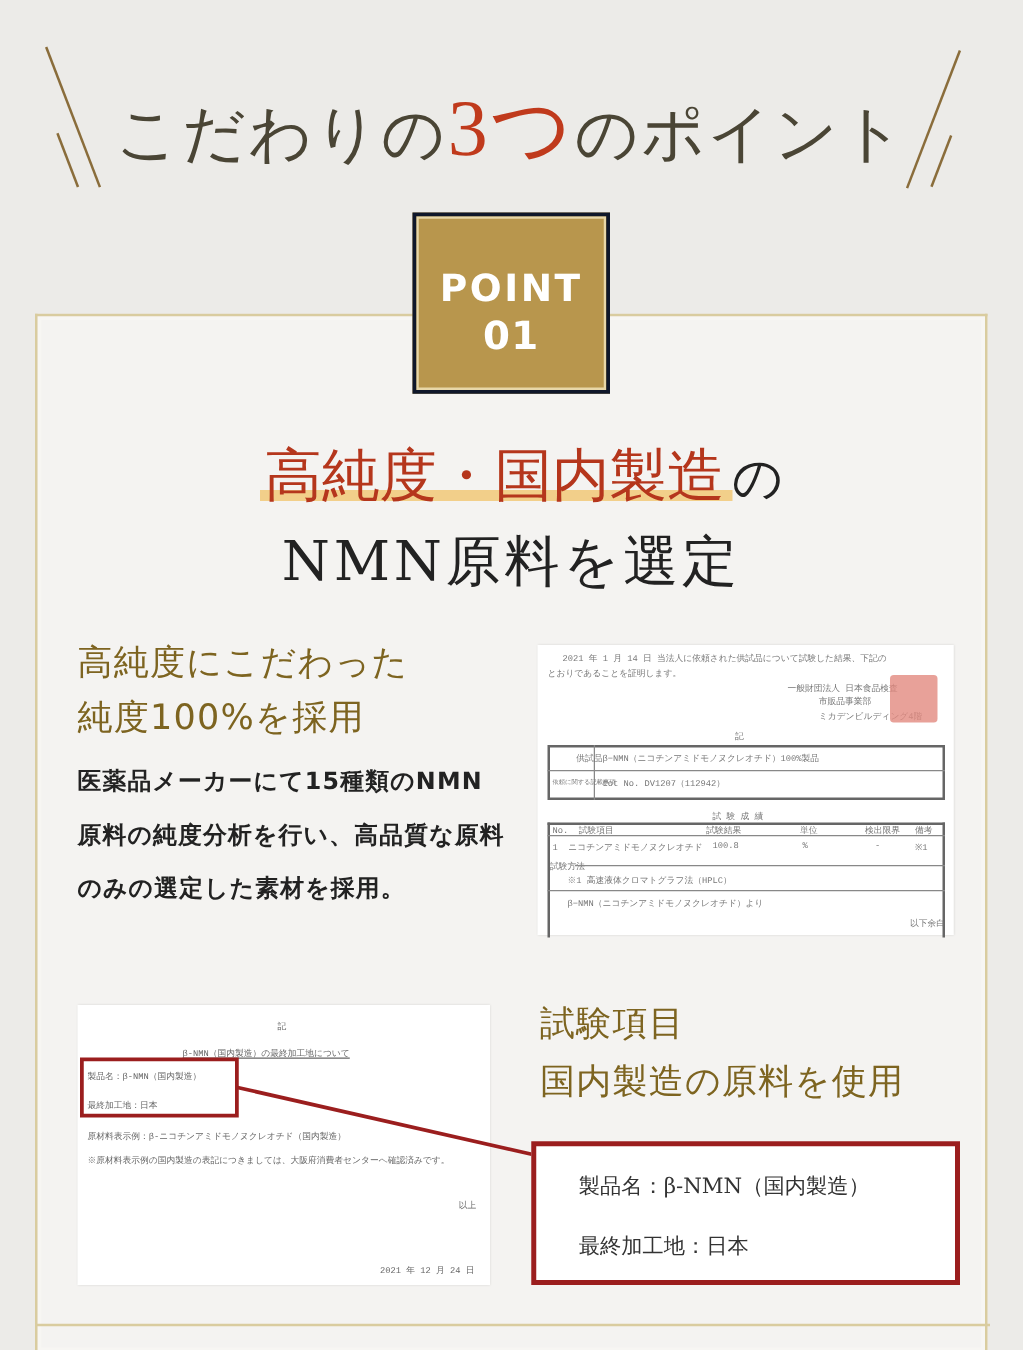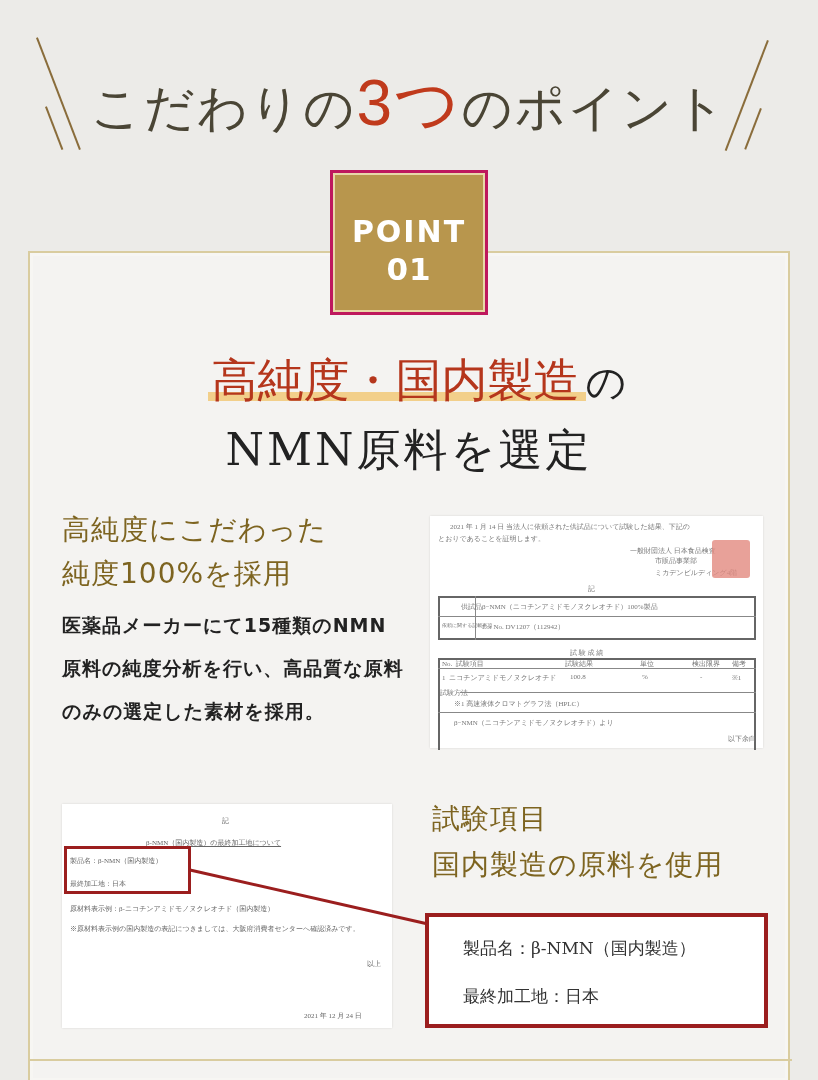--- a/index.html
+++ b/index.html
@@ -8,39 +8,39 @@
     background: #ecebe8;
     font-family: "DejaVu Sans", "Liberation Sans", sans-serif;
     position: relative;
   }
   .title-row {
     position: absolute; left: 0; top: 0; width: 818px; height: 160px;
   }
   .slash { position: absolute; width: 2px; background: #8a6d3b; transform-origin: top left; }
   .main-title {
     position: absolute; left: 0; width: 818px; top: 68px; text-align: center;
-    font-family: Liberation Sans, sans-serif;
+    font-family: Liberation Serif, serif;
     font-size: 50px; color: #4a4535; letter-spacing: 2px; line-height: 70px;
   }
   .main-title .accent { color: #c03a1c; font-size: 64px; }
 
   .frame {
     position: absolute; left: 28px; top: 251px; width: 762px; height: 830px;
     background: #f4f3f1;
     border: 2px solid #d9cc9f;
     border-bottom: none;
     box-shadow: 0 0 0 3px #f7f6f3 inset;
   }
   .frame-bottom {
     position: absolute; left: 0px; top: 1059px; width: 790px; height: 2px; background: #d9cc9f;
   }
   .point-badge {
     position: absolute; left: 330px; top: 170px; width: 158px; height: 145px;
     background: #b8964d;
-    border: 3px solid #be185d;
+    border: 3px solid #0f172a;
     box-shadow: inset 0 0 0 2px #e8d7a8;
     color: #fff; text-align: center;
     font-family: "DejaVu Sans", sans-serif; font-weight: bold;
   }
   .point-badge .lbl { display:block; margin-top: 42px; font-size: 30px; letter-spacing: 2px; line-height: 34px; }
   .point-badge .num { display:block; font-size: 31px; line-height: 40px; letter-spacing: 1px; }
 
   .headline {
     position: absolute; left: 0; width: 818px; text-align: center;
     font-family: "DejaVu Serif", "Liberation Serif", serif;
@@ -55,21 +55,21 @@
 
   .sub-gold {
     position: absolute; color: #7d6420; font-size: 28px; line-height: 44px; letter-spacing: 1px;
   }
   .body-text {
     position: absolute; color: #222; font-size: 19px; font-weight: bold; line-height: 43px; letter-spacing: 1px;
   }
 
   .doc {
     position: absolute; background: #fff; box-shadow: 0 0 2px rgba(0,0,0,0.12);
-    font-family: Liberation Serif, serif; color: #888;
+    font-family: Liberation Mono, monospace; color: #888;
   }
   .doc .t { position: absolute; font-size: 7px; white-space: nowrap; color: #777; }
   .doc .box { position: absolute; border: 2px solid #666; }
   .doc .hr { position: absolute; height: 1px; background: #888; }
   .stamp { position: absolute; width: 38px; height: 38px; background: #e28a80; opacity: .8; border-radius: 3px; }
 
   .doc2 .t { font-size: 7px; color: #666; }
   .red-box { position: absolute; border: 3px solid #9b1e1e; }
   .callout {
     position: absolute; left: 425px; top: 913px; width: 343px; height: 115px;

